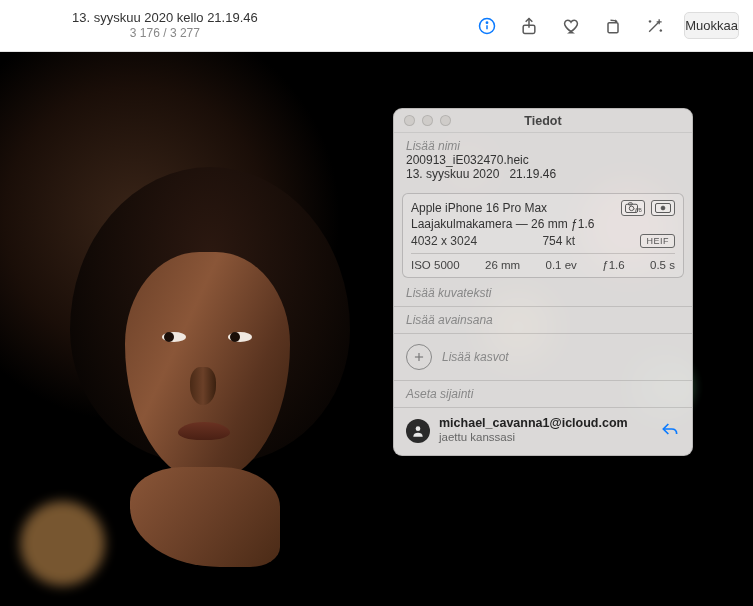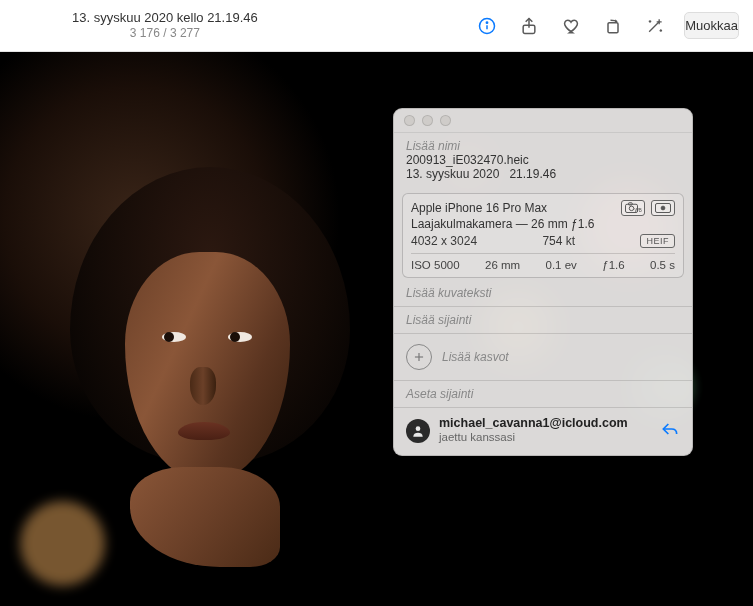--- a/index.html
+++ b/index.html
@@ -379,20 +379,21 @@
   </div>
 </div>
 
 <div class="info-panel">
   <div class="panel-titlebar">
     <div class="traffic">
       <span></span>
       <span></span>
       <span></span>
     </div>
+    <div class="panel-title">Tiedot</div>
   </div>
 
   <div class="panel-section">
     <div class="placeholder-text">Lisää nimi</div>
     <div class="fn-row" style="margin-top:0;">
       <span class="filename">200913_iE032470.heic</span>
     </div>
     <div class="fn-row">
       <span>13. syyskuu 2020</span>
       <span>21.19.46</span>
@@ -434,21 +435,21 @@
       <span>ƒ1.6</span>
       <span>0.5 s</span>
     </div>
   </div>
 
   <div class="panel-section">
     <div class="placeholder-text">Lisää kuvateksti</div>
   </div>
   <div class="divider"></div>
   <div class="panel-section">
-    <div class="placeholder-text">Lisää sijainti</div>
+    <div class="placeholder-text">Lisää avainsana</div>
   </div>
   <div class="divider"></div>
 
   <div class="faces-row">
     <div class="add-circle">
       <svg viewBox="0 0 24 24" width="14" height="14" stroke="currentColor" stroke-width="2">
           <line x1="12" y1="5" x2="12" y2="19"></line>
           <line x1="5" y1="12" x2="19" y2="12"></line>
         </svg>
     </div>

